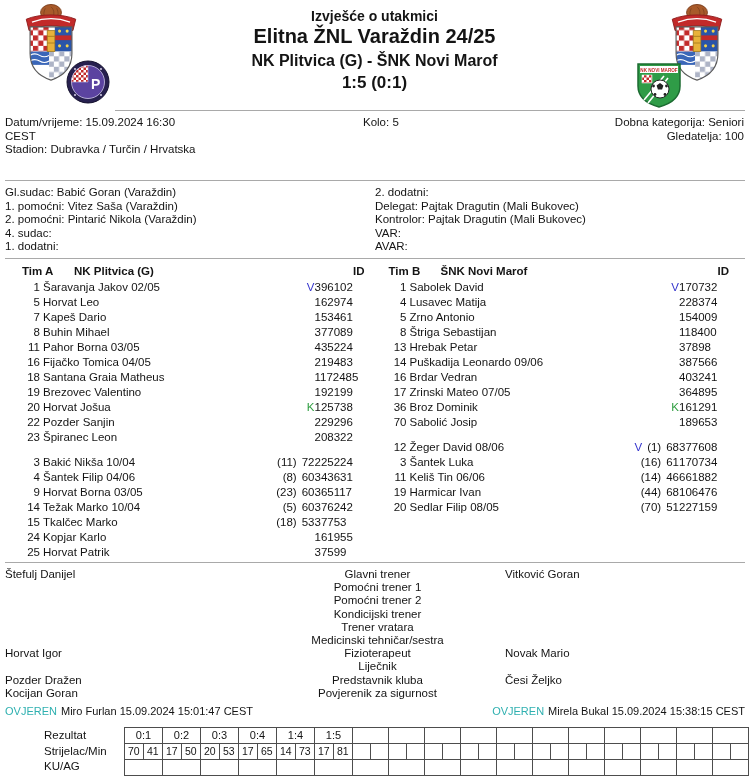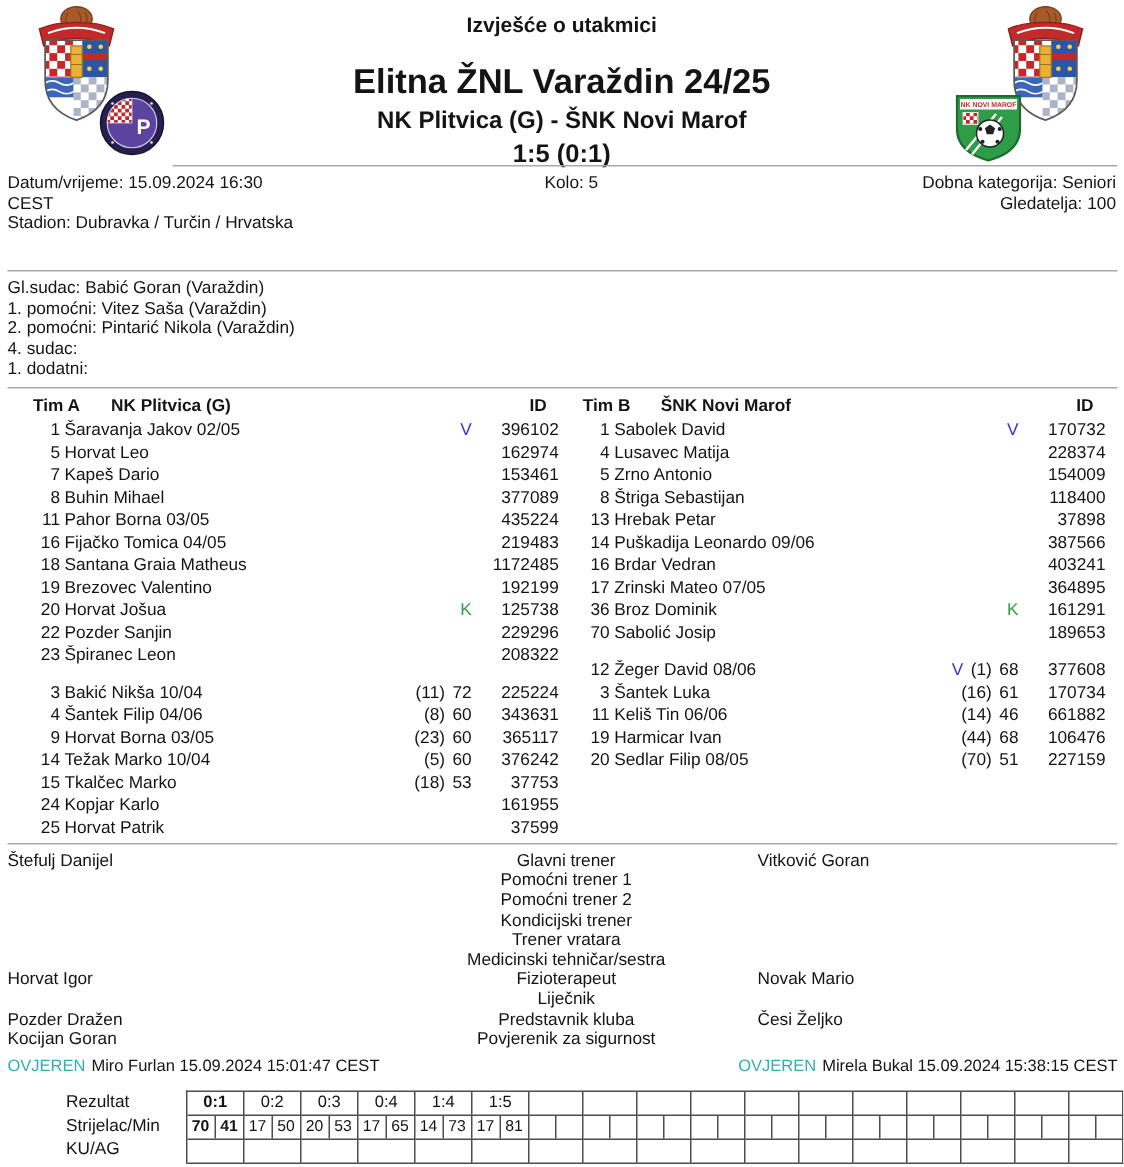--- a/index.html
+++ b/index.html
@@ -2,21 +2,21 @@
 <html><head>
 <meta charset="utf-8">
 <style>
   html,body{margin:0;padding:0;background:#fff;}
   .page{position:relative;width:749px;height:778px;background:#fff;overflow:hidden;
         font-family:"Liberation Sans","DejaVu Sans",sans-serif;color:#141414;font-size:11.5px;}
   .rule{position:absolute;height:0;border-top:1px solid #a9a9a9;}
   
   .header{position:absolute;top:0;left:0;width:749px;height:110px;text-align:center;}
   .t1{font-size:14px;font-weight:bold;padding-top:8px;}
-  .t2{font-size:23px;font-weight:bold;margin-top:17px;}
+  .t2{font-size:20px;font-weight:bold;margin-top:1px;}
   .t3{font-size:16px;font-weight:bold;margin-top:4px;}
   .t4{font-size:17px;font-weight:bold;margin-top:3px;}
   .logo{position:absolute;}
   .crest-left{left:22px;top:4px;}
   .club-left{left:66px;top:60px;}
   .crest-right{left:668px;top:4px;}
   .club-right{left:634px;top:60px;}
   
   .info{position:absolute;top:116px;left:5px;right:5px;height:58px;line-height:13.5px;}
   .i-left{position:absolute;left:0;top:0;white-space:nowrap;}
@@ -30,21 +30,21 @@
   .roster{width:371px;}
   .roster.tb{width:369px;padding-left:4px;}
   .r-head{display:flex;font-weight:bold;height:16px;line-height:14px;padding-right:12px;}
   .rh-label{width:52px;}
   .rh-name{flex:1;}
   .rh-id{width:58px;text-align:right;padding-right:8px;}
   .p-row{display:flex;height:15px;line-height:15px;padding-right:12px;}
   .p-num{width:18px;text-align:right;}
   .p-name{flex:1;margin-left:3px;white-space:nowrap;overflow:hidden;}
   .p-extras{width:80px;display:flex;justify-content:flex-end;gap:5px;white-space:nowrap;}
-  .p-id{width:58px;text-align:right;}
+  .p-id{width:58px;text-align:left;}
   .badge-v{color:var(--c-v,#3535cd);}
   .badge-k{color:var(--c-k,#2f9e41);}
   .subs{margin-top:10px;}
   
   .staff{position:absolute;top:568px;left:5px;right:5px;}
   .staff-row{display:flex;height:13.2px;line-height:13.2px;}
   .staff-a{width:245px;white-space:nowrap;}
   .staff-role{width:255px;text-align:center;white-space:nowrap;}
   .staff-b{flex:1;white-space:nowrap;}
   
@@ -171,20 +171,27 @@
   <div class="rule" style="top:180px;left:5px;width:740px;"></div>
 
   <div class="officials">
     <div class="off-col" id="officials-left">
         <div class="o-line">Gl.sudac: Babić Goran (Varaždin)</div>
         <div class="o-line">1. pomoćni: Vitez Saša (Varaždin)</div>
         <div class="o-line">2. pomoćni: Pintarić Nikola (Varaždin)</div>
         <div class="o-line">4. sudac:</div>
         <div class="o-line">1. dodatni:</div>
       </div>
+    <div class="off-col" id="officials-right">
+        <div class="o-line">2. dodatni:</div>
+        <div class="o-line">Delegat: Pajtak Dragutin (Mali Bukovec)</div>
+        <div class="o-line">Kontrolor: Pajtak Dragutin (Mali Bukovec)</div>
+        <div class="o-line">VAR:</div>
+        <div class="o-line">AVAR:</div>
+      </div>
   </div>
 
   <div class="rule" style="top:258px;left:5px;width:740px;"></div>
 
   <div class="rosters">
     <div class="roster ta">
       <div class="r-head">
         <span class="rh-label">Tim A</span>
         <span class="rh-name">NK Plitvica (G)</span>
         <span class="rh-id">ID</span>
@@ -508,21 +515,21 @@
     </div>
   </div>
 
   <div class="resultgrid">
     <div class="g-labels">
       <div class="g-label">Rezultat</div>
       <div class="g-label">Strijelac/Min</div>
       <div class="g-label">KU/AG</div>
     </div>
     <div class="g-table" id="grid-cols">
-        <div class="g-col" style="width: 38px; font-weight: bold;">
+        <div class="g-col" style="width: 38px;">
           <div class="g-res">0:1</div>
           <div class="g-sm">
             <div class="g-h">70</div>
             <div class="g-h g-h2">41</div>
           </div>
           <div class="g-ku"></div>
         </div>
         <div class="g-col" style="width: 38px;">
           <div class="g-res">0:2</div>
           <div class="g-sm">

